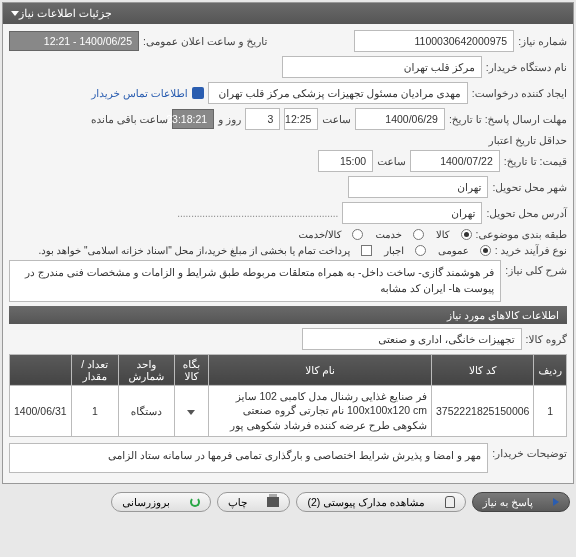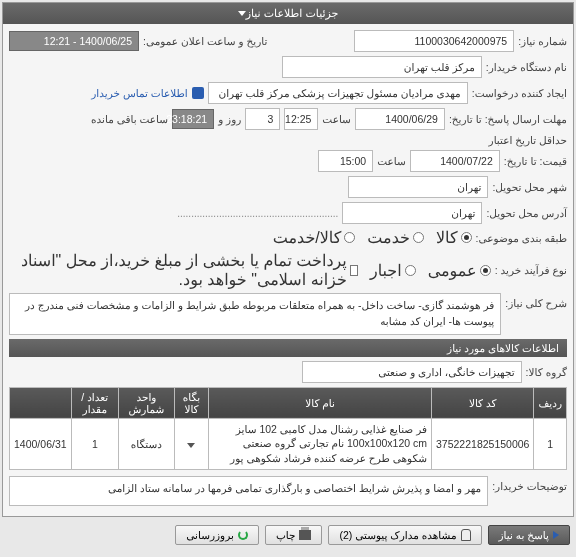--- a/index.html
+++ b/index.html
@@ -15,21 +15,21 @@
   border: 1px solid #999;
   background: #f5f5f5;
   margin: 2px;
 }
 .panel-header {
   background: linear-gradient(#6a6a6a, #555);
   color: #fff;
   padding: 4px 8px;
   font-size: 11px;
   display: flex;
-  justify-content: center;
+  justify-content: flex-end;
   align-items: center;
 }
 .panel-header .title { font-weight: normal; }
 .panel-header .caret {
   width: 0; height: 0;
   border-left: 4px solid transparent;
   border-right: 4px solid transparent;
   border-top: 5px solid #fff;
 }
 .panel-body { padding: 6px; }
@@ -60,35 +60,35 @@
   border: 1px solid #666;
   padding: 2px 6px;
   height: 20px;
   font-size: 10.5px;
   display: inline-flex;
   align-items: center;
 }
 .btn {
   background: linear-gradient(#f8f8f8,#e0e0e0);
   border: 1px solid #999;
-  border-radius: 2px;
+  border-radius: 10px;
   padding: 3px 10px;
   font-size: 10.5px;
   cursor: pointer;
   display: inline-flex;
   align-items: center;
-  gap: 4px;
+  gap: 20px;
 }
 .btn-dark {
   background: linear-gradient(#7a7a7a,#5a5a5a);
   color: #fff;
   border: 1px solid #444;
 }
 .radio-group { display: flex; gap: 12px; align-items: center; }
-.radio-item { display: flex; align-items: center; gap: 3px; font-size:16px; }
+.radio-item { display: flex; gap: 11px; font-size:10px; }
 .radio {
   width: 11px; height: 11px; border: 1px solid #777; border-radius: 50%;
   background: #fff; display:inline-block; position:relative;
 }
 .radio.checked::after {
   content:''; position:absolute; top:2px; left:2px; width:5px; height:5px;
   background:#333; border-radius:50%;
 }
 .checkbox {
   width: 11px; height: 11px; border: 1px solid #777; background:#fff;

